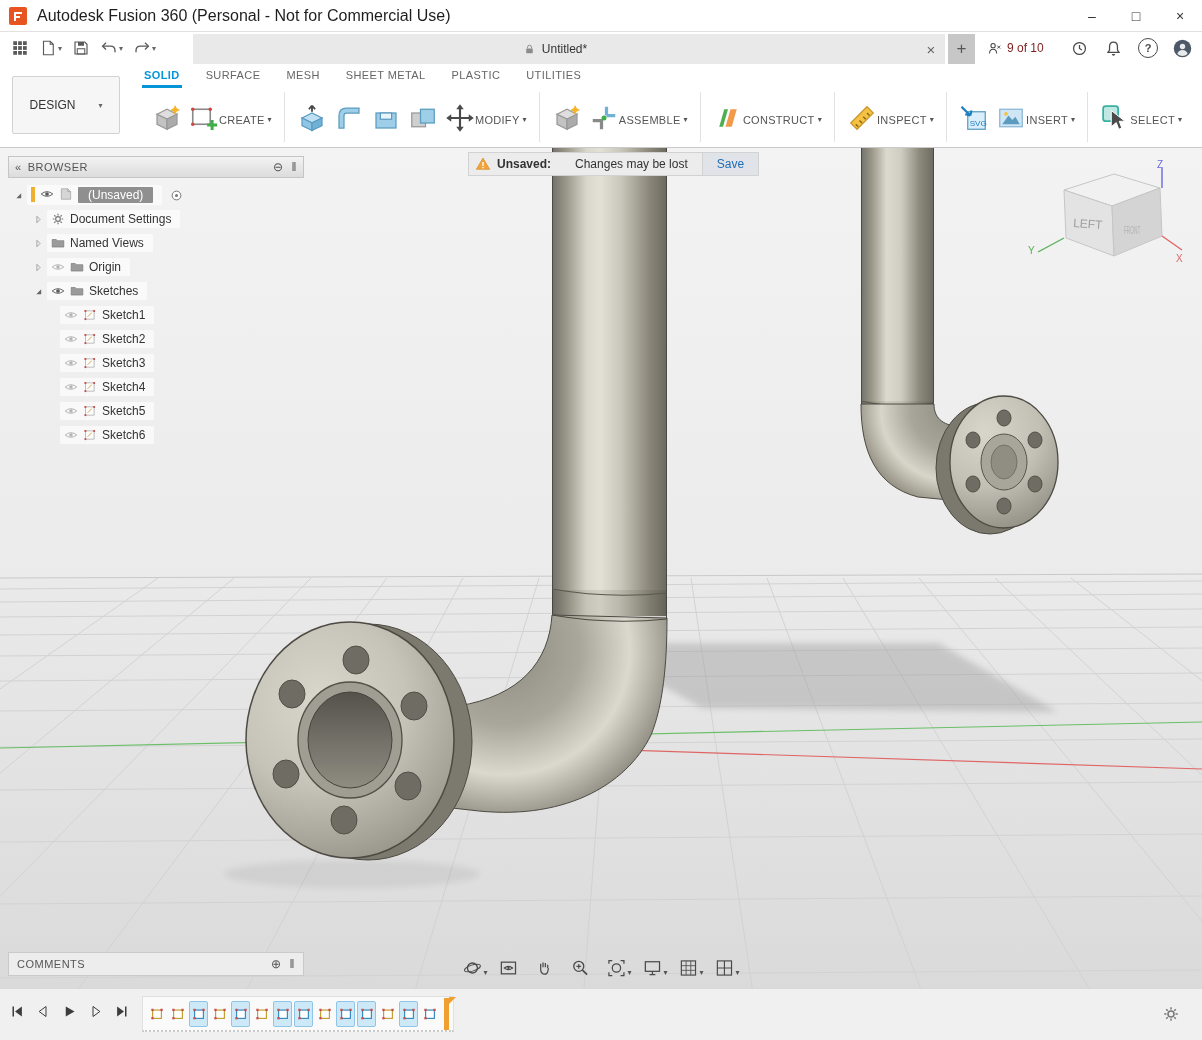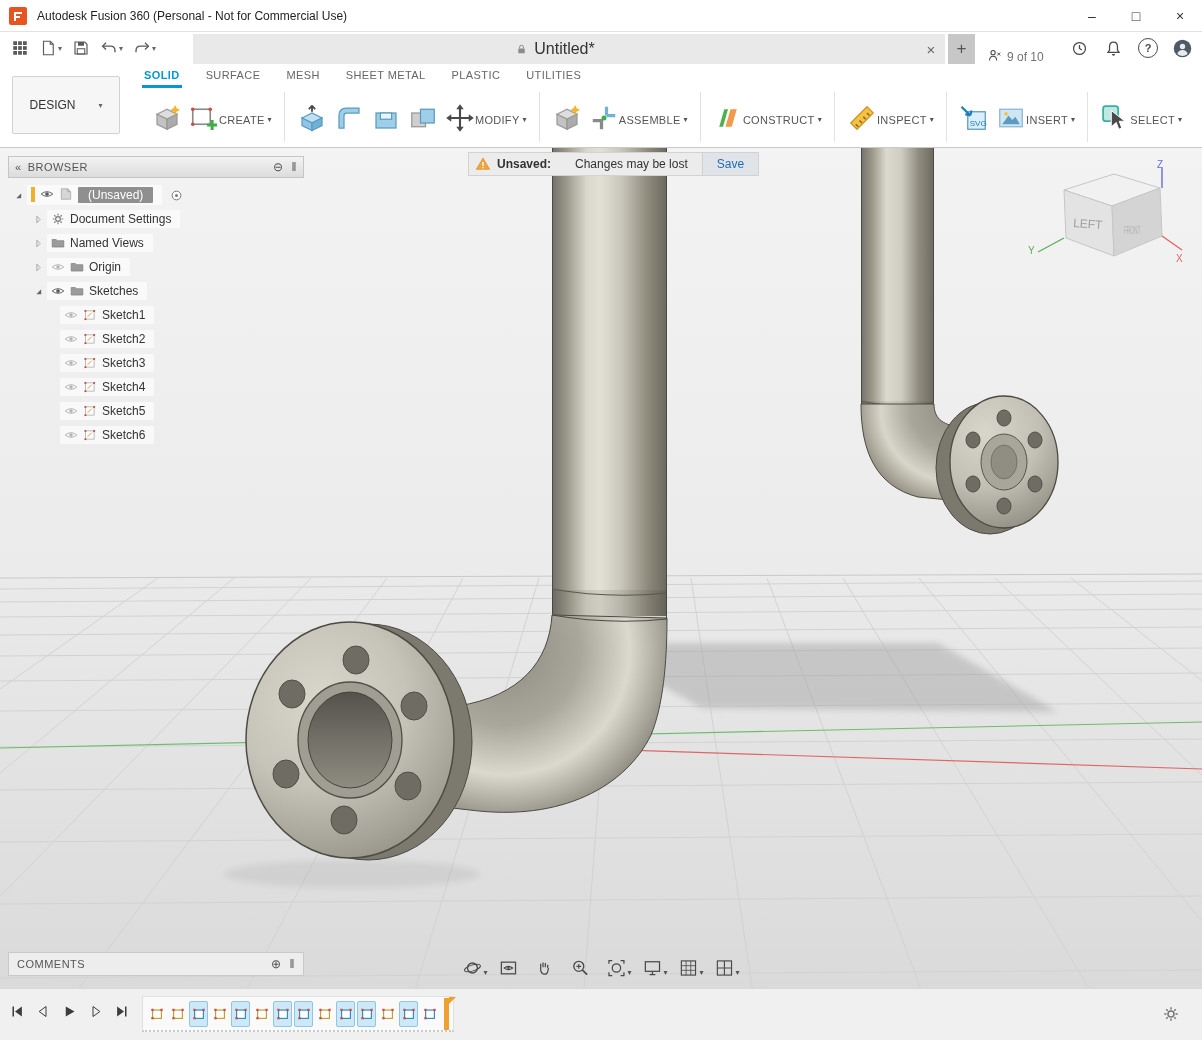--- a/index.html
+++ b/index.html
@@ -3,41 +3,41 @@
 <meta charset="utf-8">
 <style>
   html,body{margin:0;padding:0}
   body{width:1202px;height:1040px;position:relative;overflow:hidden;background:#fff;
        font-family:"Liberation Sans",sans-serif;-webkit-user-select:none;user-select:none;color:#333}
 
   
   .titlebar{position:absolute;top:0;left:0;width:100%;height:32px;background:#fff;
             border-bottom:1px solid #e2e2e2;display:flex;align-items:center;box-sizing:border-box}
   .app-icon{width:18px;height:18px;margin-left:9px;flex:none}
-  .title-text{margin-left:10px;font-size:12px;color:#1e1e1e}
+  .title-text{margin-left:10px;font-size:16px;color:#1e1e1e}
   .win-controls{margin-left:auto;display:flex;height:100%}
   .win-btn{width:44px;height:100%;display:flex;align-items:center;justify-content:center;
            font-size:14px;color:#333}
 
   
   .qat-row{position:absolute;top:32px;left:0;width:100%;height:32px;background:#fff}
   .qat-left{position:absolute;left:8px;top:0;height:32px;display:flex;align-items:center;gap:4px}
   .qat-btn{height:26px;display:flex;align-items:center;padding:0 3px;color:#555}
   .qat-btn svg{width:18px;height:18px}
   .mini-caret{font-size:8px;color:#666;margin-left:1px}
   .tabstrip{position:absolute;left:193px;top:2px;width:752px;height:30px;background:#d2d2d2;display:flex}
   .doc-tab{flex:1;background:#e9e9e9;display:flex;align-items:center;justify-content:center;gap:6px;
-           font-size:16px;color:#333}
+           font-size:12px;color:#333}
   .doc-tab svg{width:13px;height:13px}
   .tab-close{width:28px;background:#e9e9e9;display:flex;align-items:center;justify-content:center;
              color:#666;font-size:15px}
   .tab-add{position:absolute;left:948px;top:2px;width:27px;height:30px;background:#c7c7c7;color:#555;
            font-size:17px;display:flex;align-items:center;justify-content:center}
-  .job-status{position:absolute;left:986px;top:0;height:32px;display:flex;align-items:flex-end;gap:4px;
-              font-size:12px;color:#737373}
+  .job-status{position:absolute;left:986px;top:0;height:32px;display:flex;align-items:center;gap:4px;
+              font-size:12px;color:#7f1d1d}
   .job-status svg{width:17px;height:17px}
   .qat-right{position:absolute;right:10px;top:0;height:32px;display:flex;align-items:center;gap:15px}
   .qat-right svg{width:19px;height:19px}
   .help-circle{width:18px;height:18px;border-radius:50%;border:1.5px solid #4a4a4a;display:flex;
                align-items:center;justify-content:center;font-size:11px;font-weight:bold;color:#4a4a4a}
   .avatar{width:22px;height:22px}
 
   
   .ribbon{position:absolute;top:64px;left:0;width:100%;height:84px;background:#fff;
           border-bottom:1px solid #c9c9c9;box-sizing:border-box}

